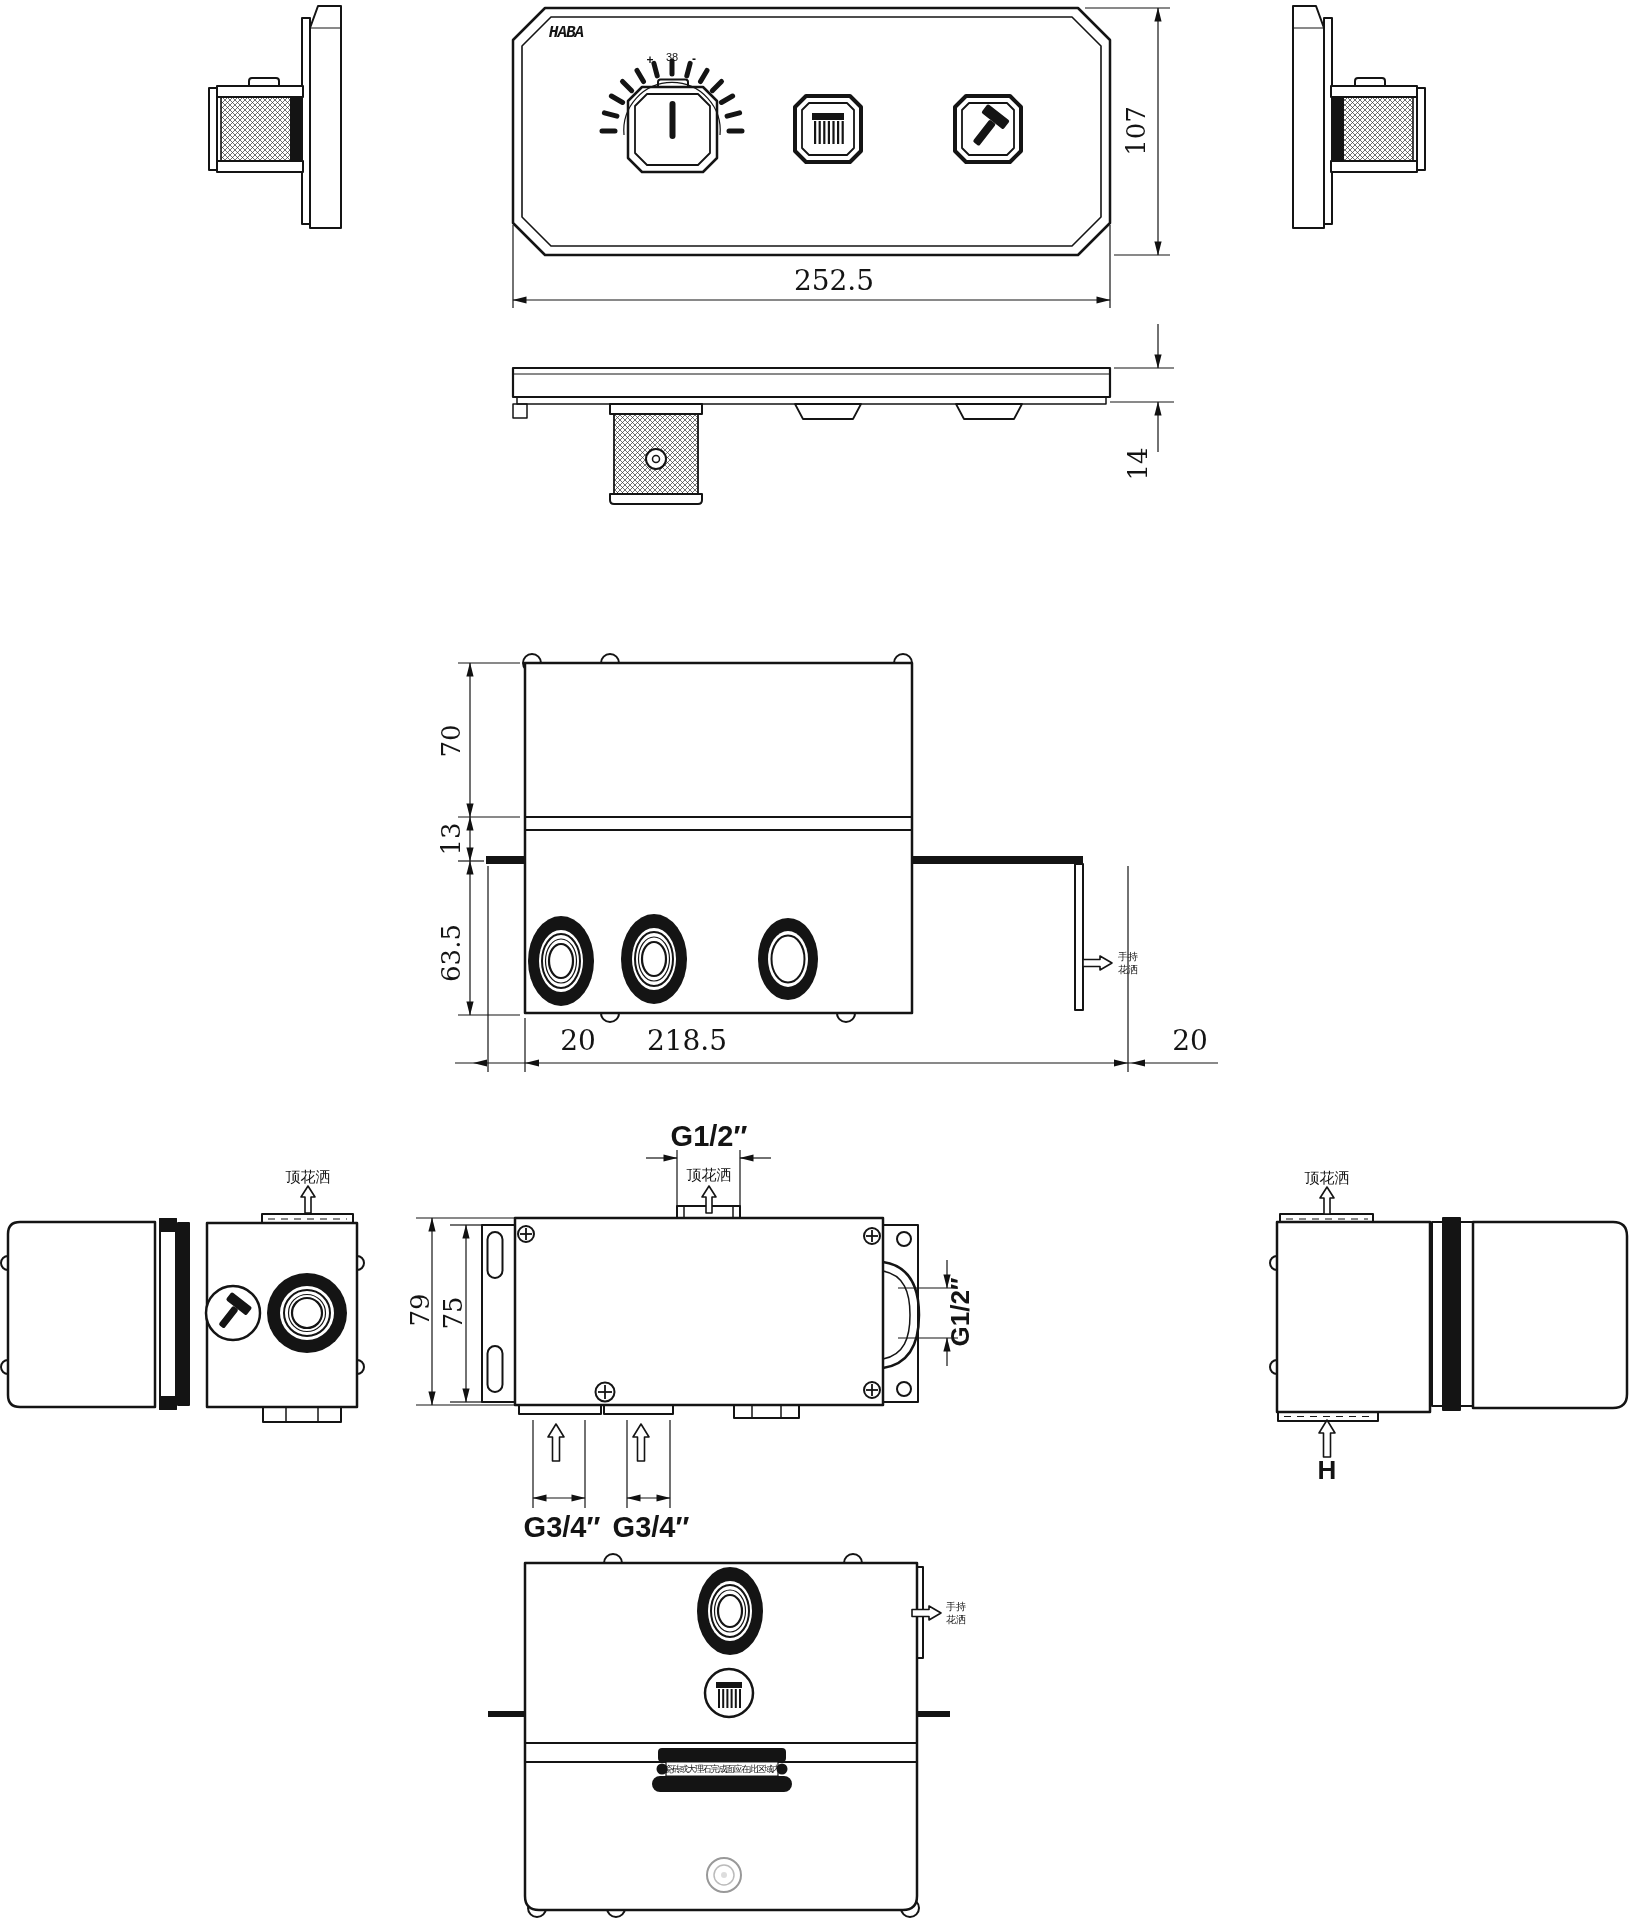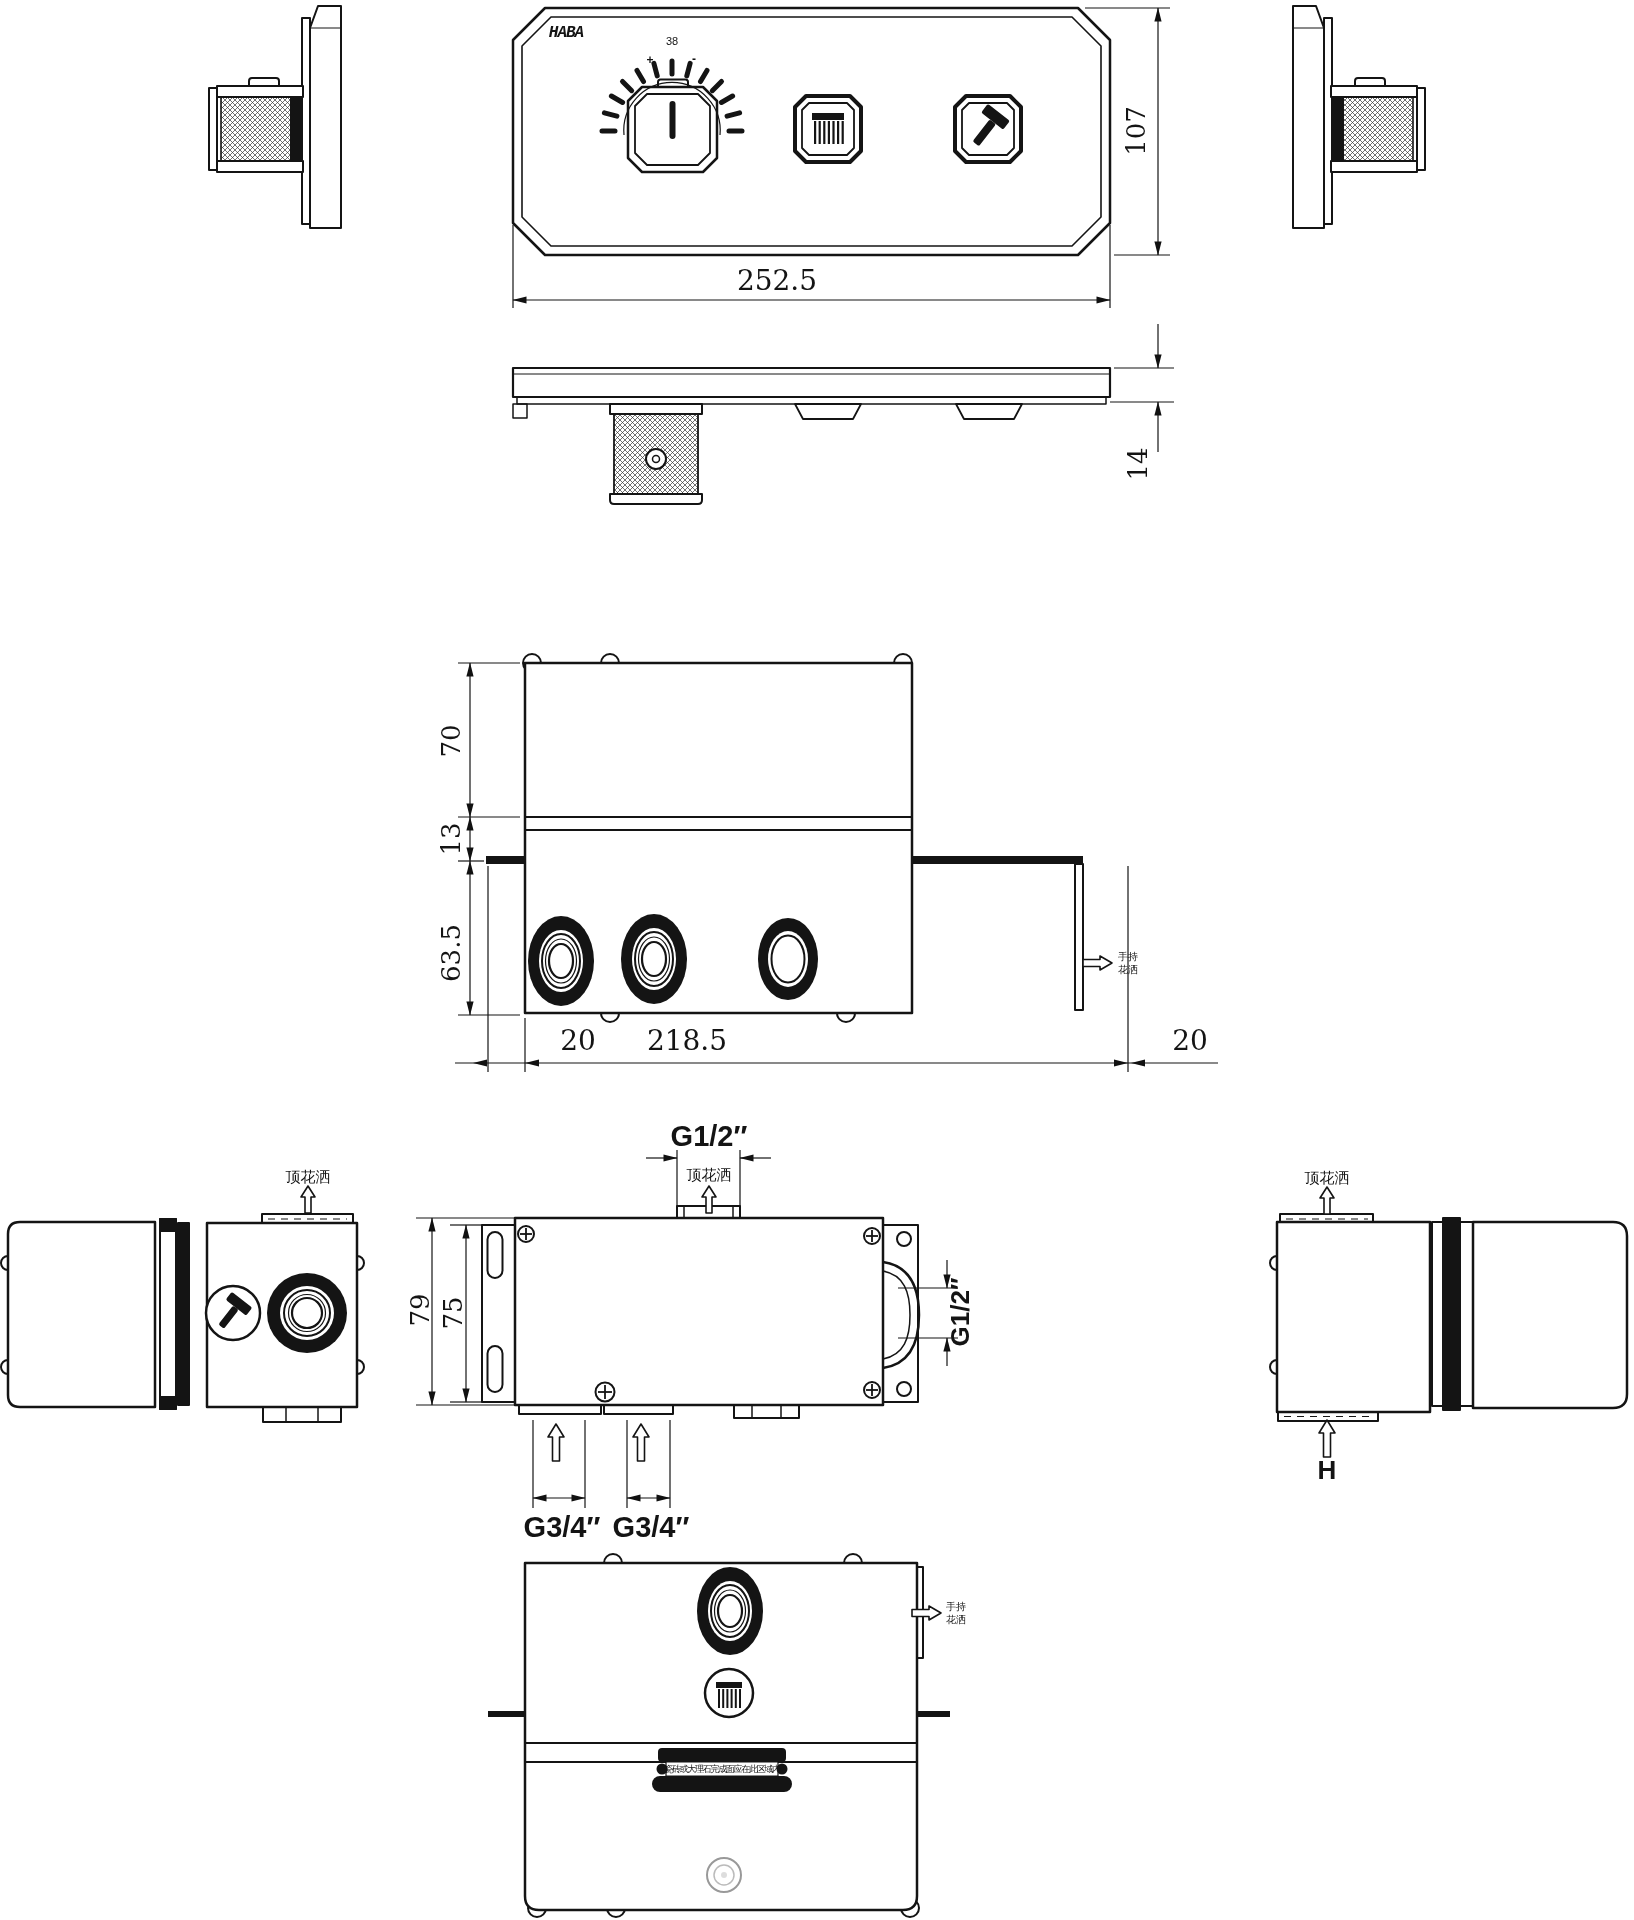--- a/index.html
+++ b/index.html
@@ -333,24 +333,24 @@
       <path d="M1327 1187 l-7 11 h4 v16 h6 v-16 h4 Z"></path>
       <path d="M1327 1420 l-8 13 h4.5 v24 h7 v-24 h4.5 Z"></path>
       <path d="M1112 963 l-12 -7 v3.5 h-17 v7 h17 v3.5 Z"></path>
       <path d="M941 1613 l-12 -7 v3.5 h-17 v7 h17 v3.5 Z"></path>
     </g>
   </g>
 </svg>
 
 <div class="lbl brand" style="left:566px;top:33px;">HABA</div>
 <div class="lbl dialtxt" style="left:650px;top:60px;">+</div>
-<div class="lbl dialtxt" style="left:672px;top:41px;font-weight:400;font-size:11px;">38</div>
+<div class="lbl dialtxt" style="left:672px;top:57px;font-weight:400;font-size:11px;">38</div>
 <div class="lbl dialtxt" style="left:694px;top:59px;">-</div>
 
-<div class="lbl dim" style="left:777px;top:280px;text-align:right;">252.5</div>
+<div class="lbl dim" style="left:834px;top:280px;text-align:right;">252.5</div>
 <div class="lbl vert dimv" style="left:1136px;top:131px;">107</div>
 <div class="lbl vert dimv" style="left:1138px;top:464px;">14</div>
 
 <div class="lbl vert dimv" style="left:451px;top:741px;">70</div>
 <div class="lbl vert dimv" style="left:451px;top:839px;">13</div>
 <div class="lbl vert dimv" style="left:451px;top:953px;">63.5</div>
 <div class="lbl dim" style="left:578px;top:1040px;">20</div>
 <div class="lbl dim" style="left:687px;top:1040px;">218.5</div>
 <div class="lbl dim" style="left:1190px;top:1040px;">20</div>
 

